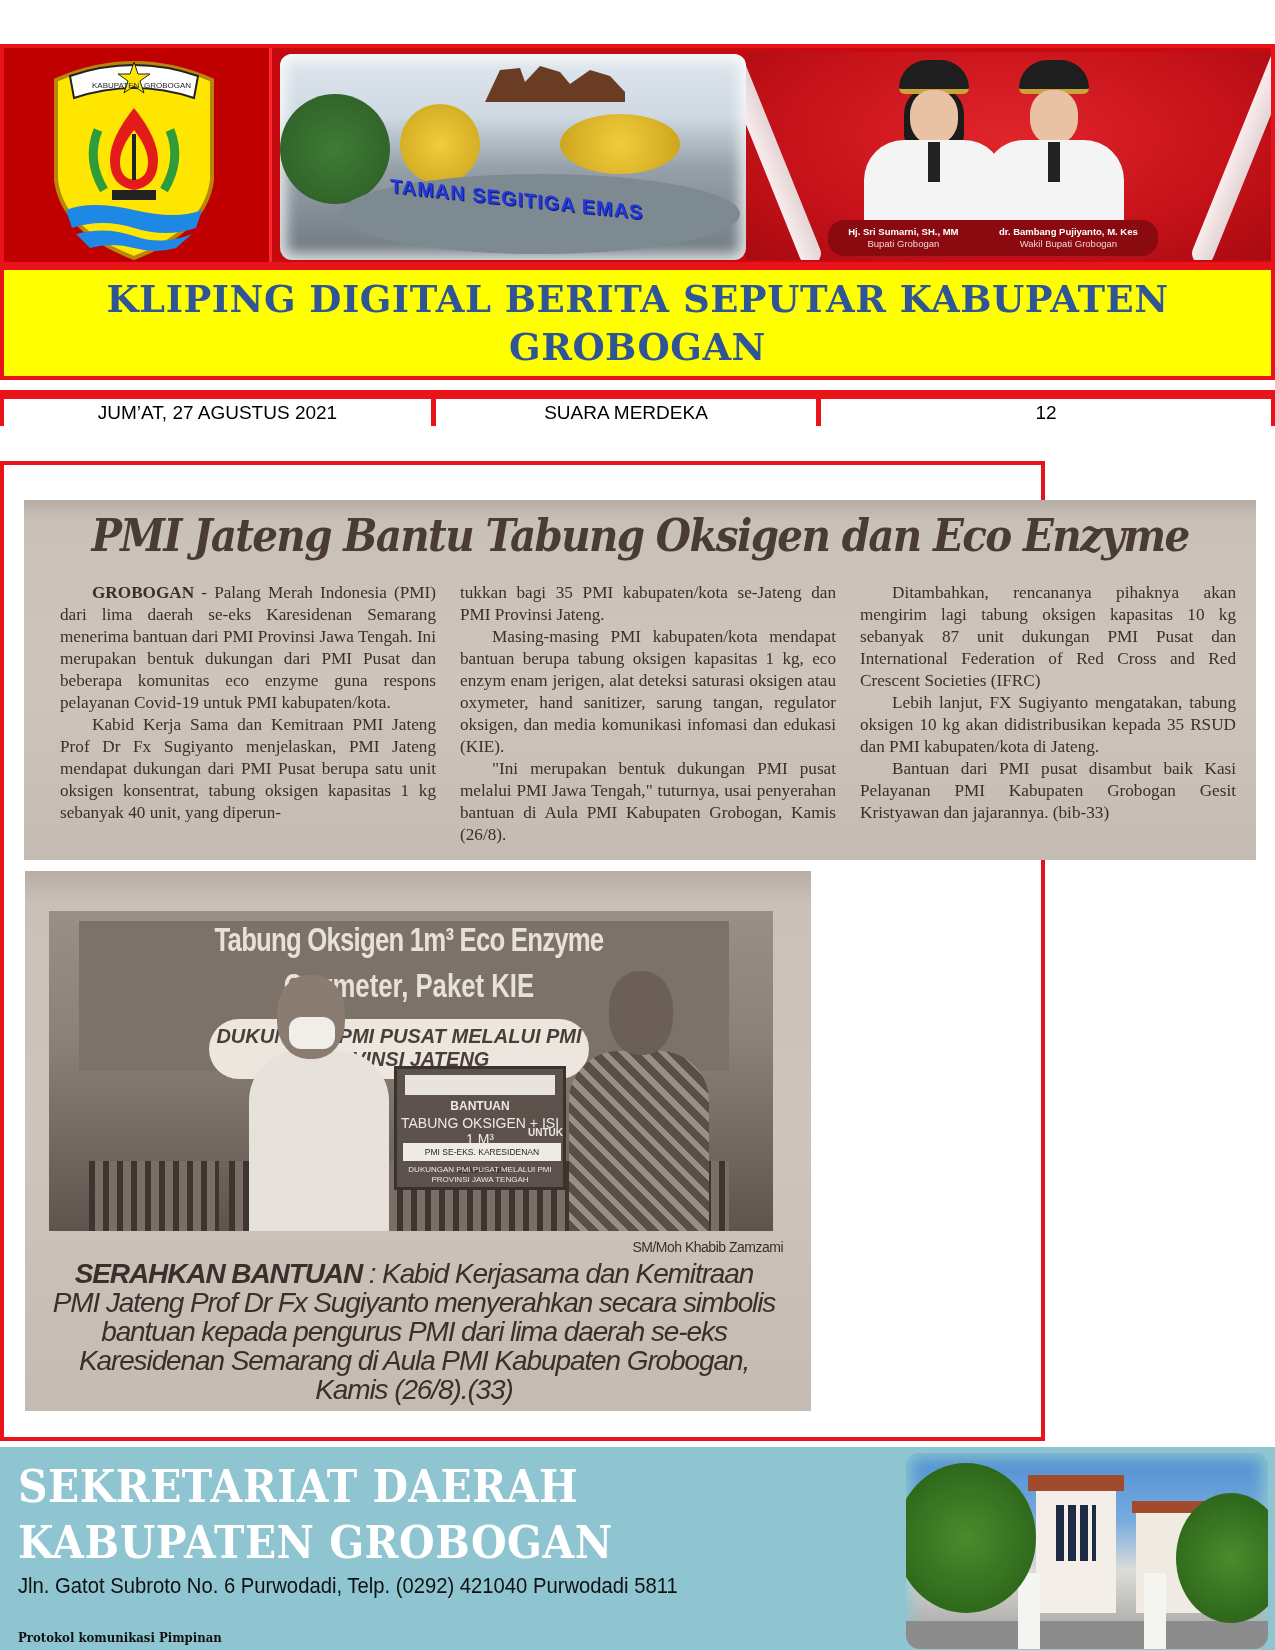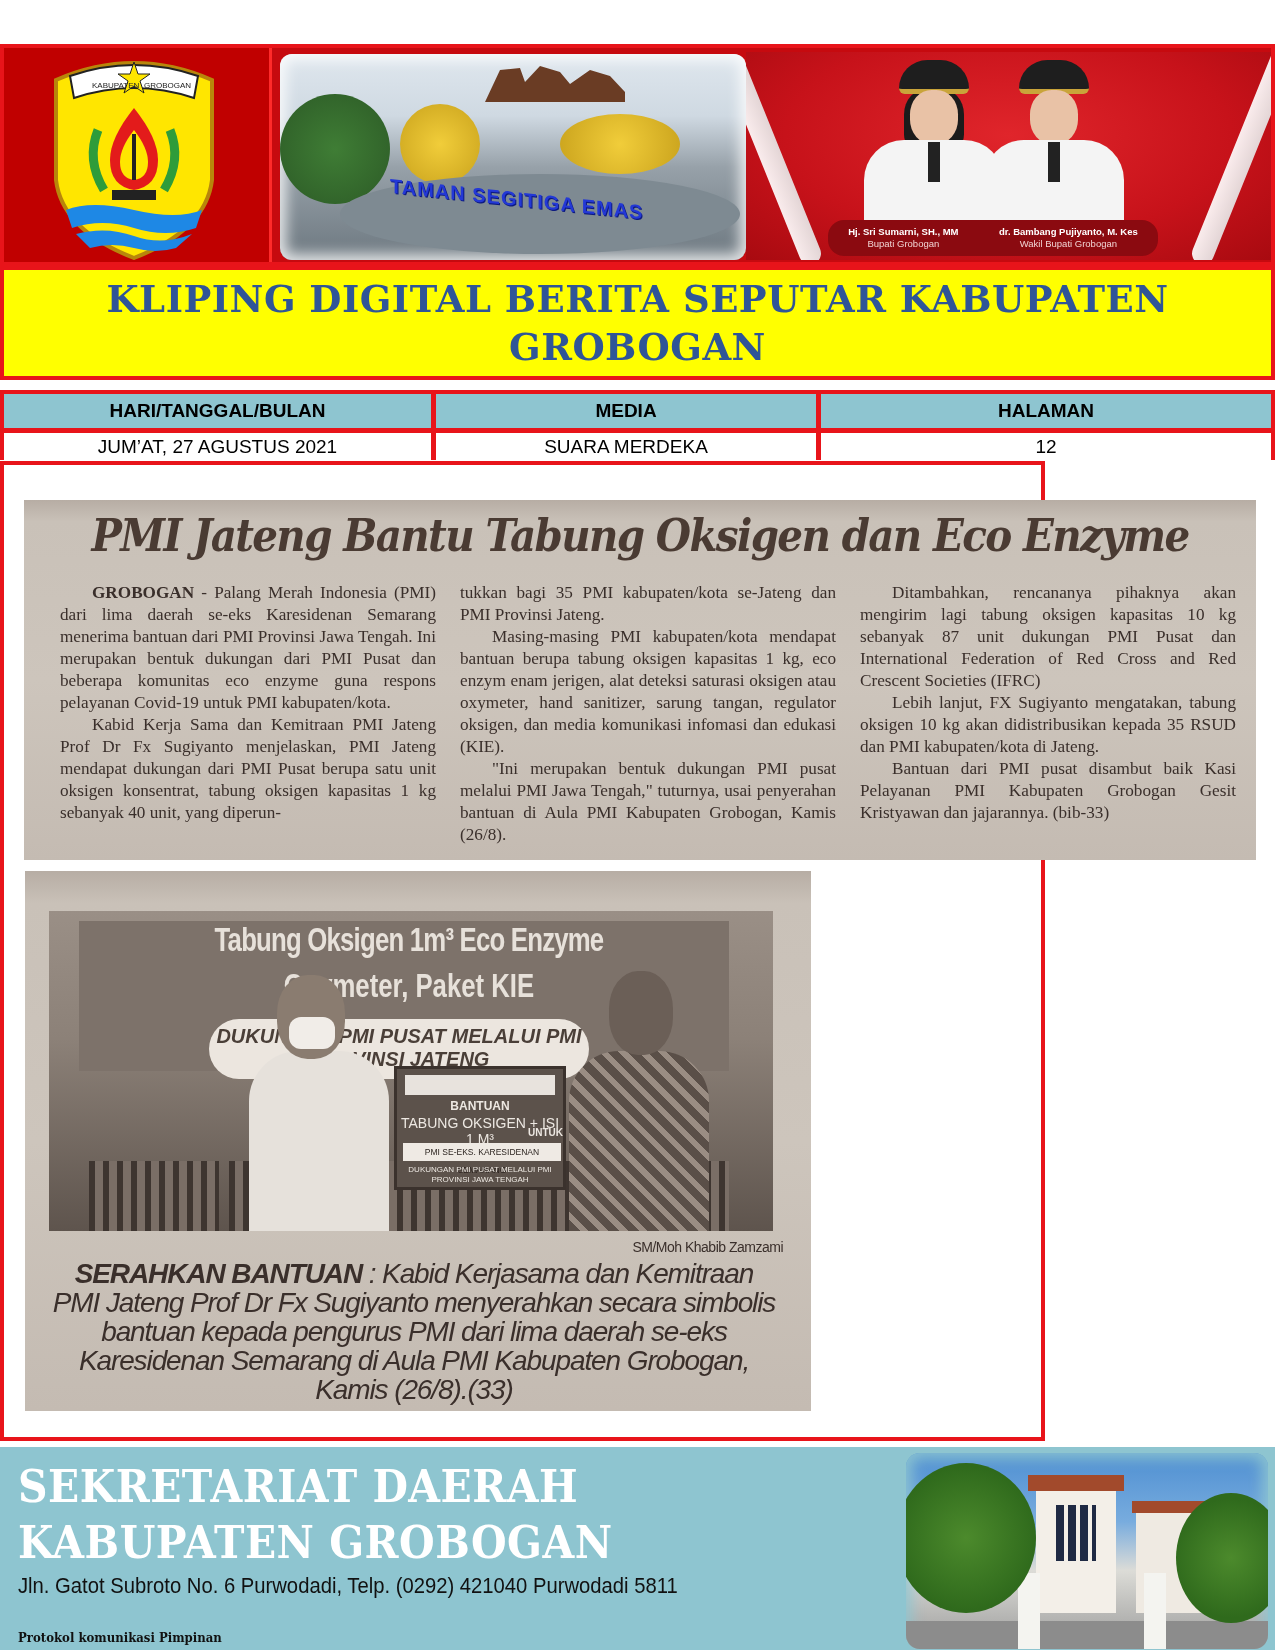--- a/index.html
+++ b/index.html
@@ -156,25 +156,20 @@
       </div>
     </div>
   </div>
 </div>
 
 <div class="title-box">
   <div class="title-text">KLIPING DIGITAL BERITA SEPUTAR KABUPATEN GROBOGAN</div>
 </div>
 
 <div class="info-table">
-  <div class="info-row info-head">
-    <div class="info-cell c1">HARI/TANGGAL/BULAN</div>
-    <div class="info-cell c2">MEDIA</div>
-    <div class="info-cell c3">HALAMAN</div>
-  </div>
   <div class="info-row info-body">
     <div class="info-cell c1">JUM’AT, 27 AGUSTUS 2021</div>
     <div class="info-cell c2">SUARA MERDEKA</div>
     <div class="info-cell c3">12</div>
   </div>
 </div>
 
 <div class="content-frame">
 
   <div class="clip clip-article">

